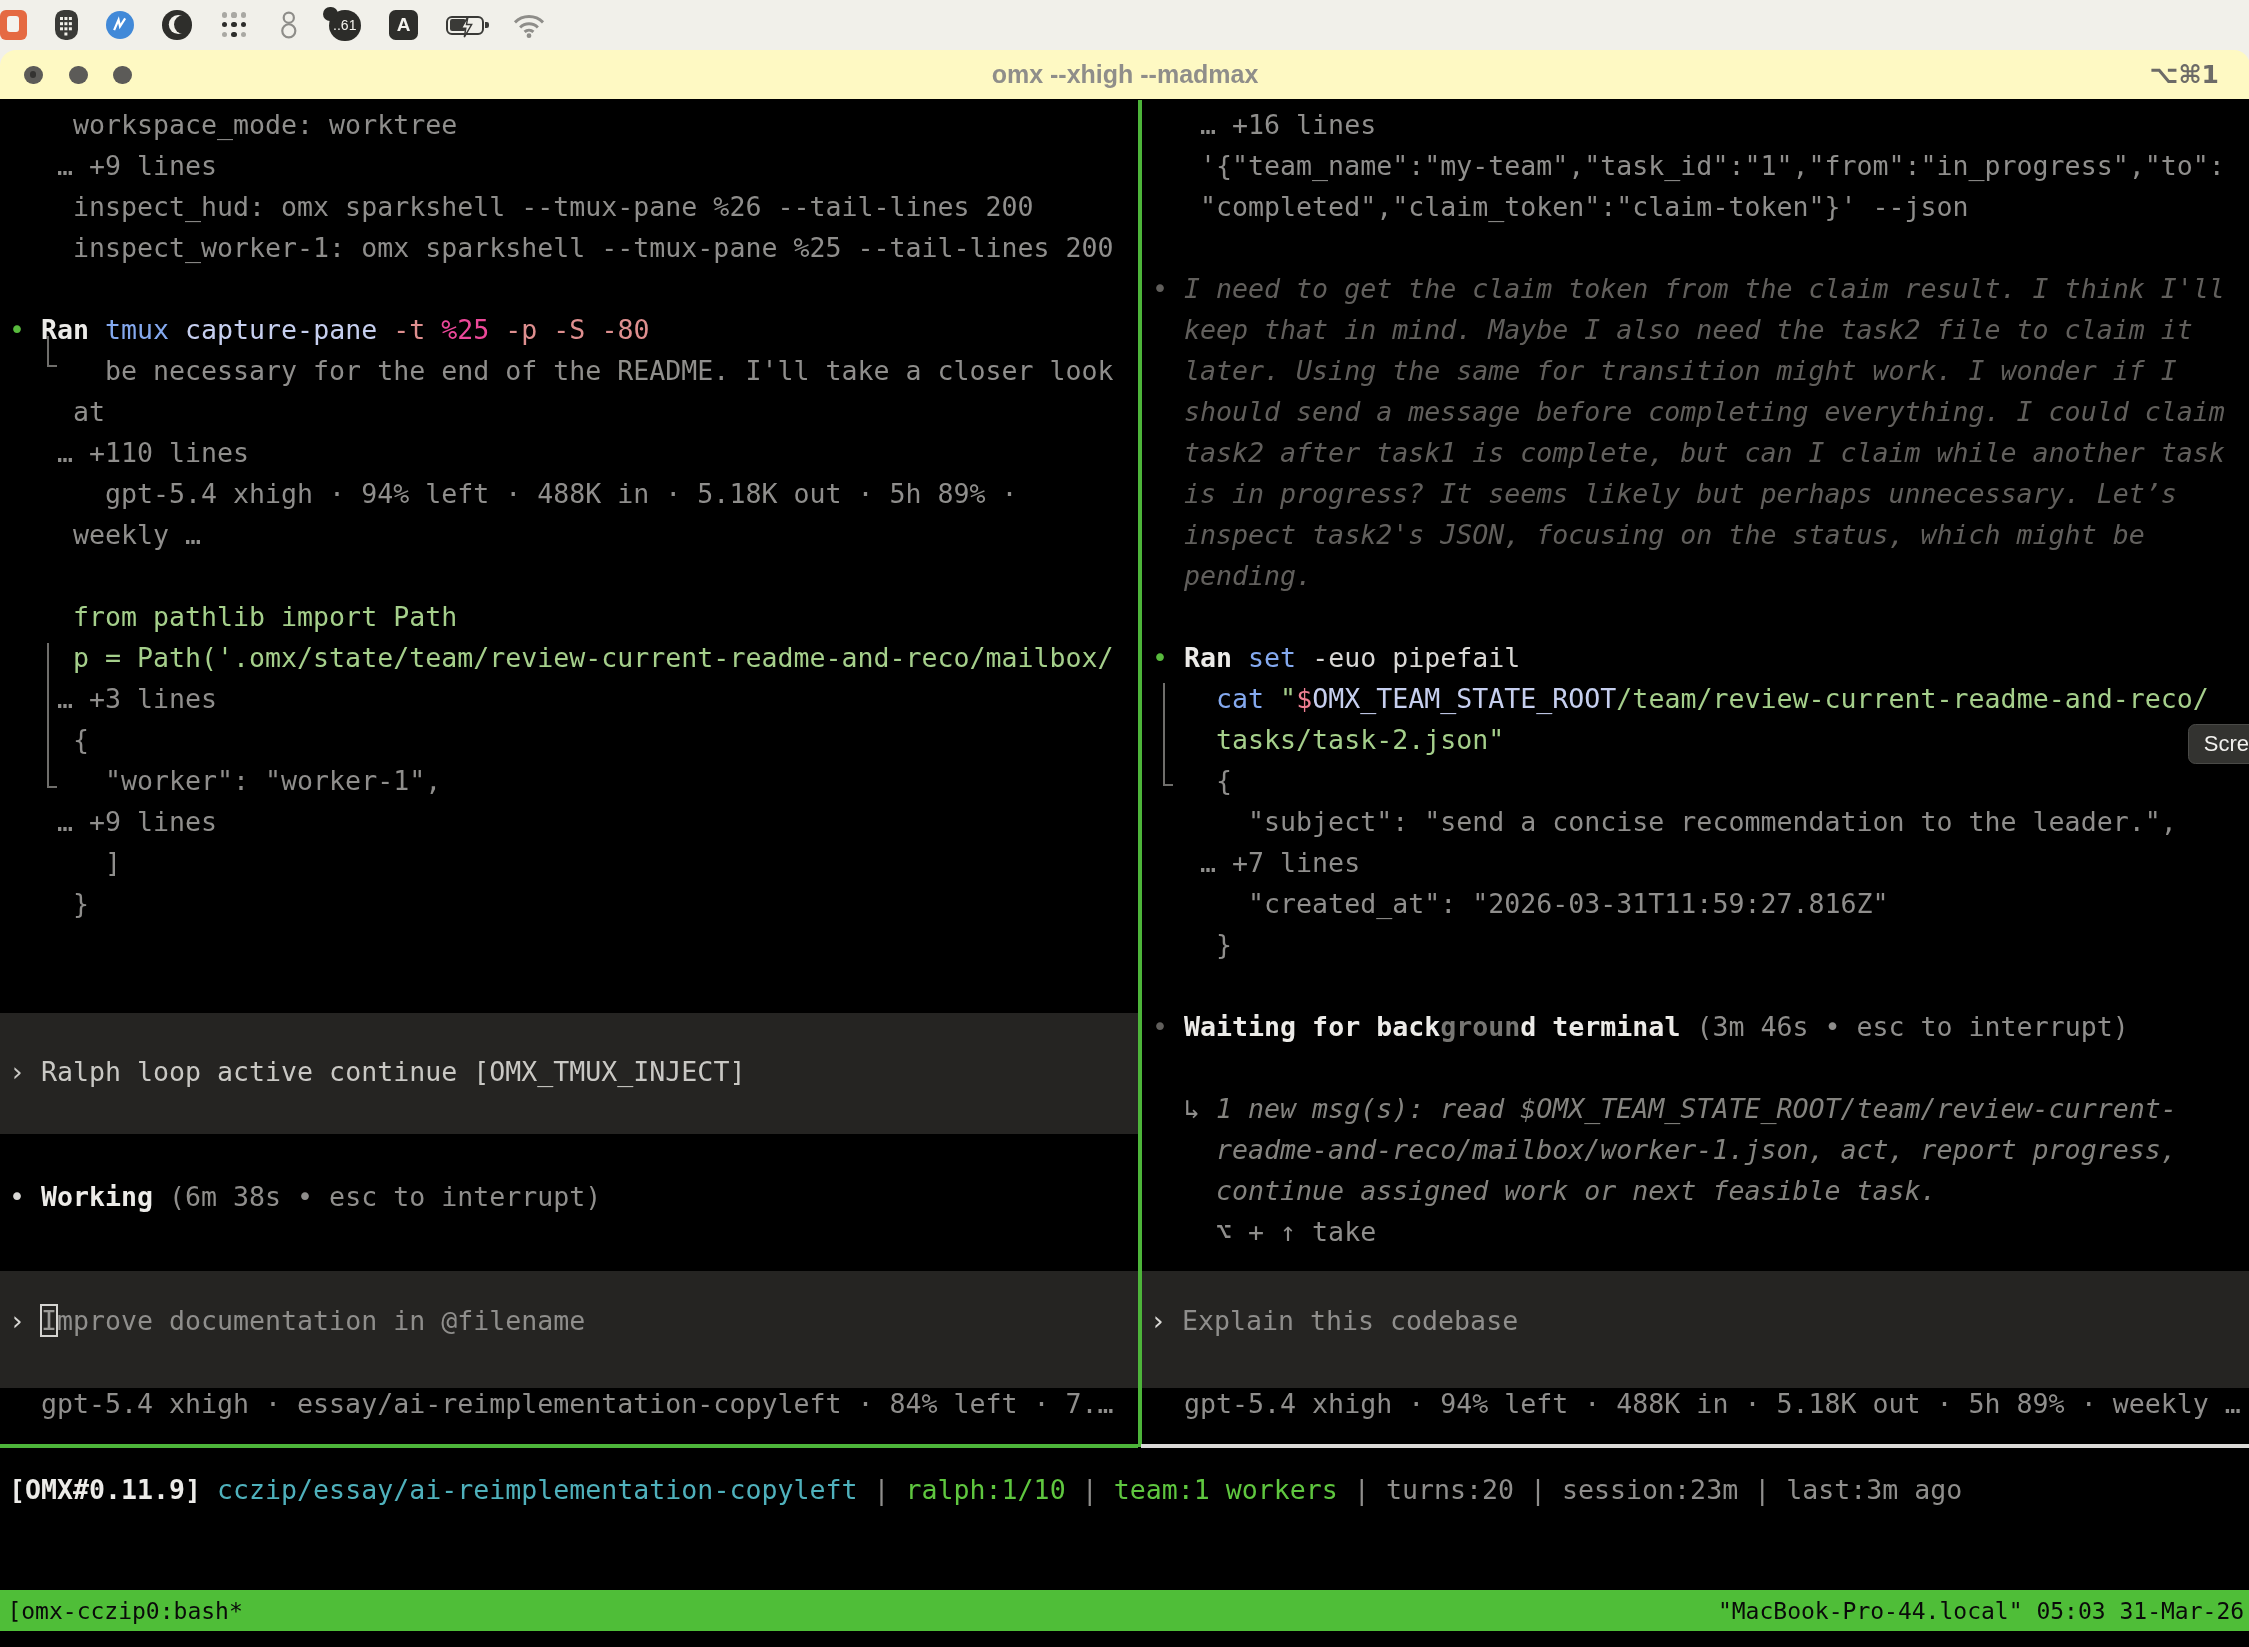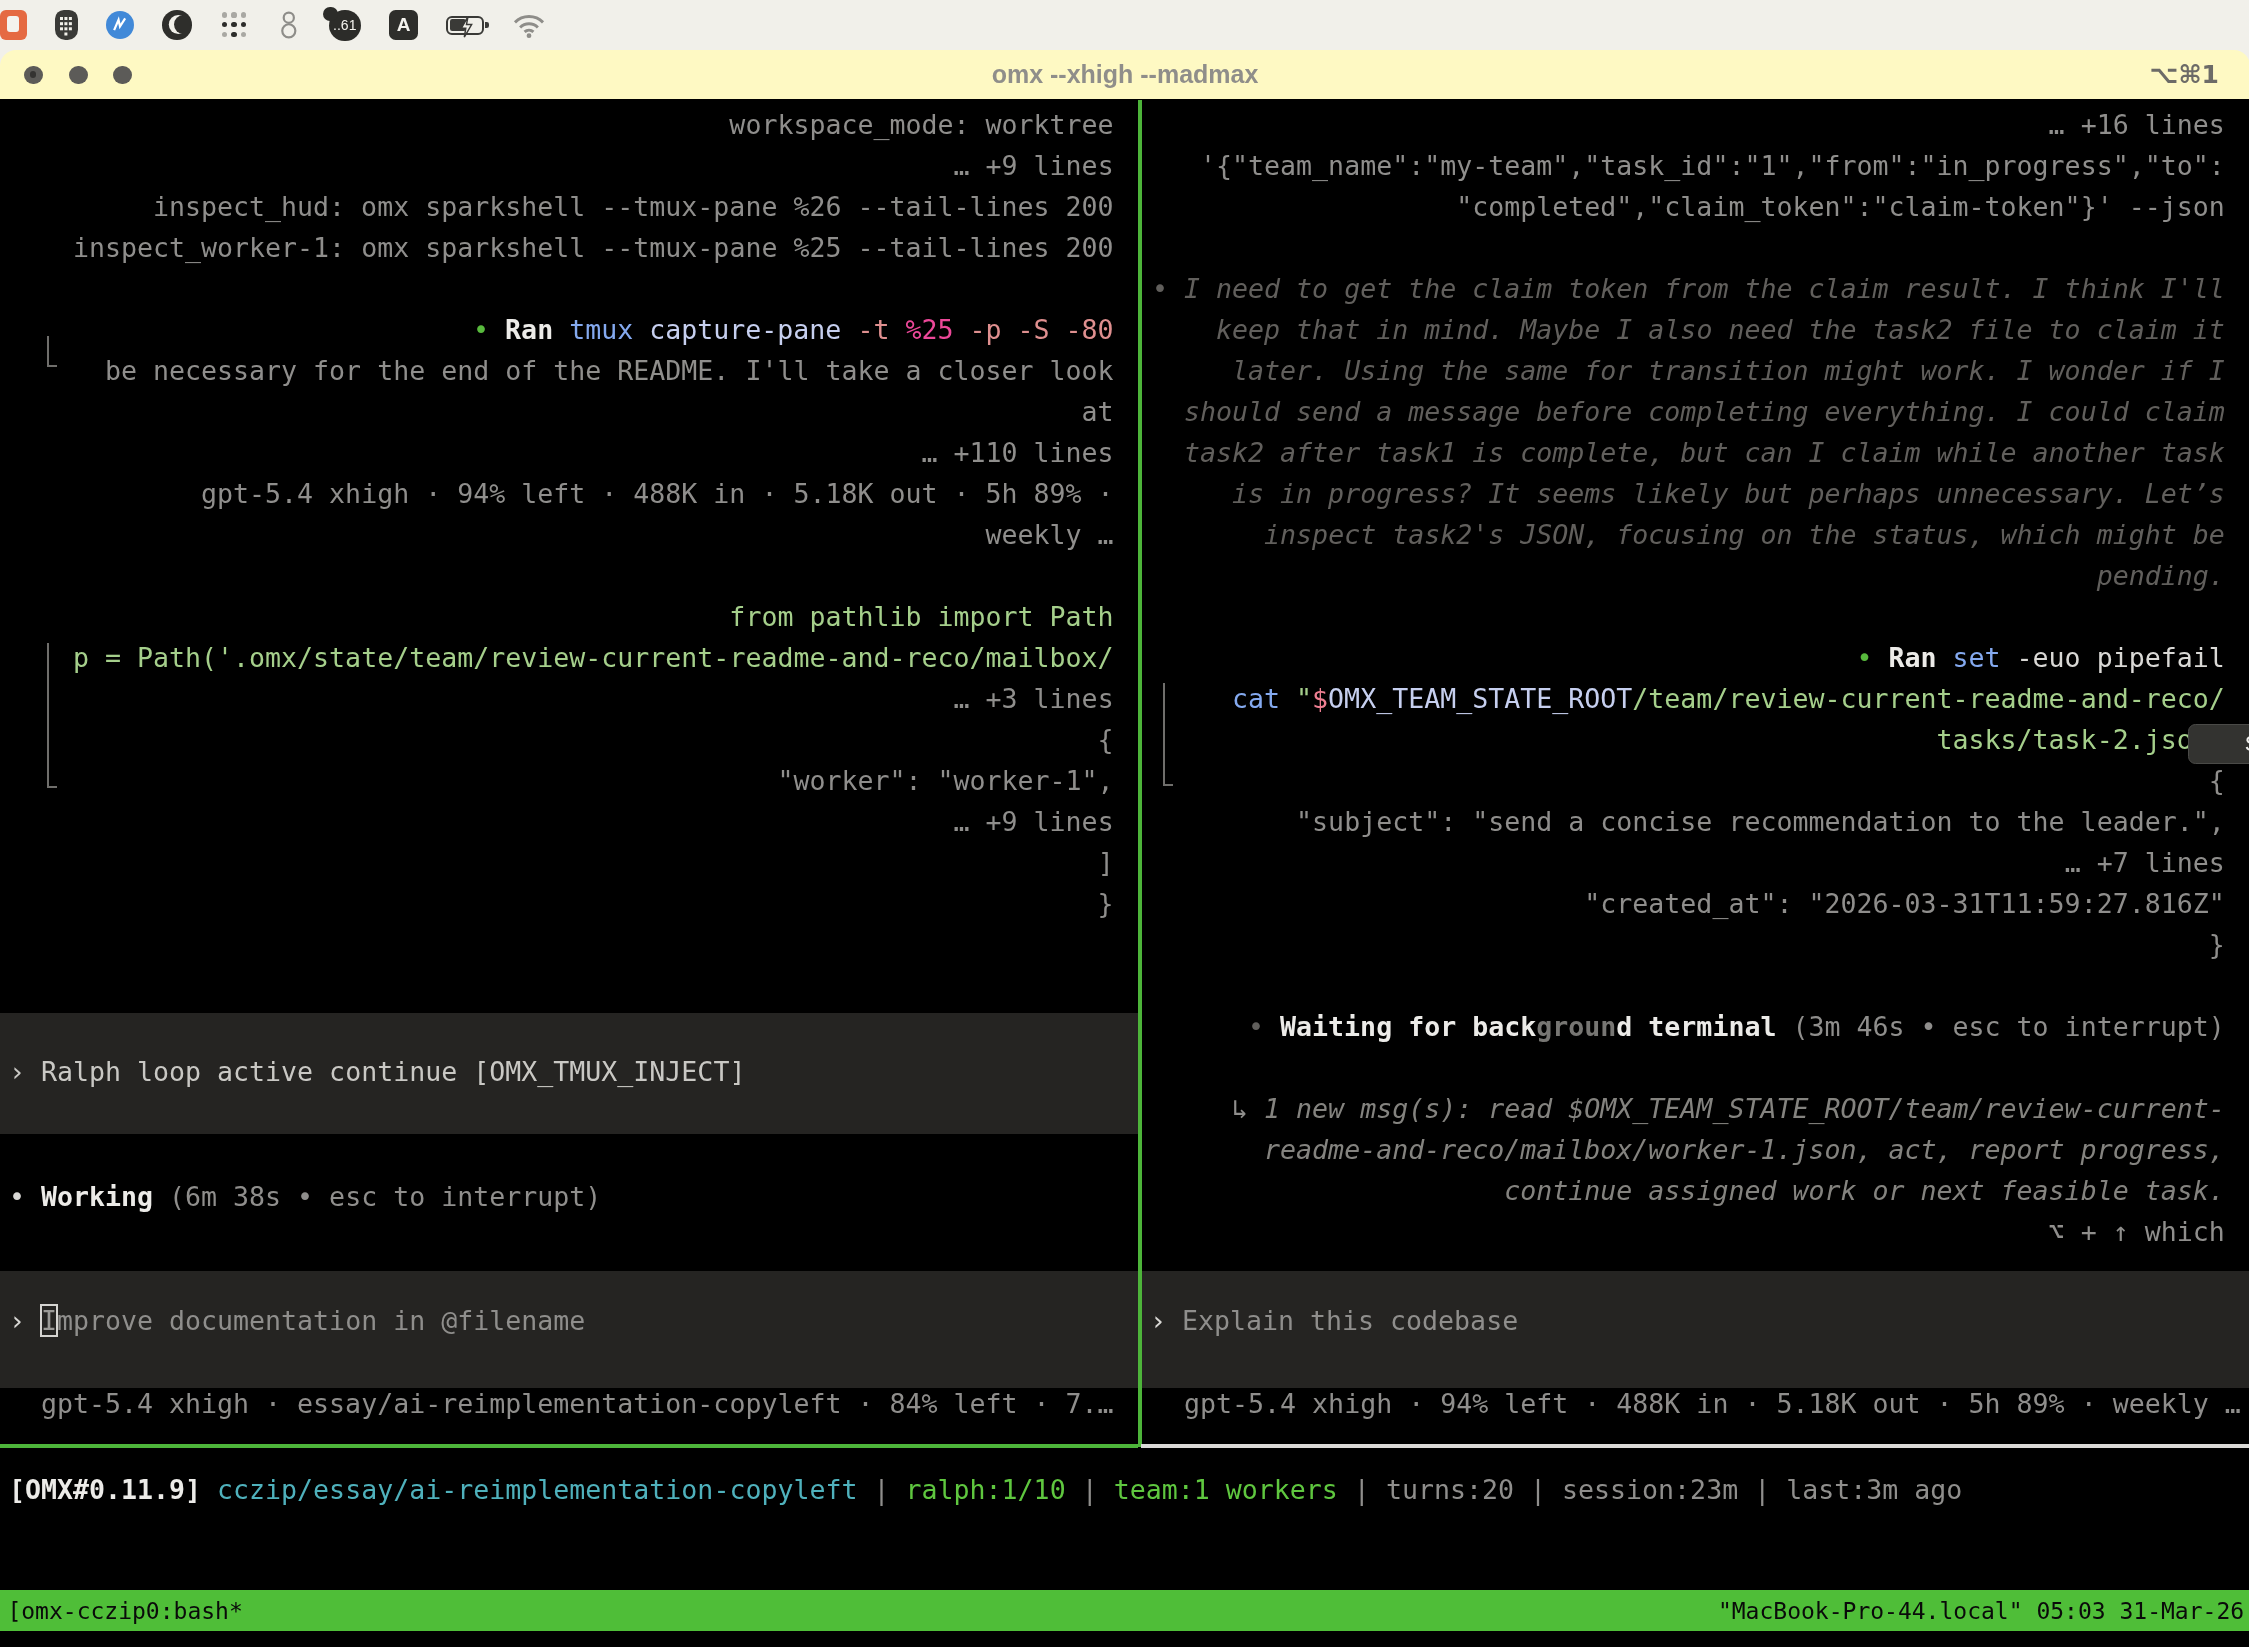--- a/index.html
+++ b/index.html
@@ -49,21 +49,21 @@
   .titlebar { width:100%; height:100%; background:#fef9c3; border-radius:16px 16px 0 0; position:relative; }
   .tl { position:absolute; top:15.5px; width:18.5px; height:18.5px; border-radius:50%; background:#5c5b58; }
   .tl.t1 { left:24px; } .tl.t2 { left:69px; } .tl.t3 { left:113px; }
   .tl.t1::after { content:""; position:absolute; left:5.9px; top:5.9px; width:6.6px; height:6.6px; border-radius:50%; background:#343331; }
   .win-title { position:absolute; left:0; right:0; top:0; height:49px; line-height:49px; text-align:center;
                font-family:"Liberation Sans",sans-serif; font-weight:bold; font-size:25px; color:#8f8e8a; }
   .win-shortcut { position:absolute; right:31px; top:0; height:49px; line-height:49px;
                font-family:"DejaVu Sans",sans-serif; font-weight:bold; font-size:25px; color:#6c6b67; }
 
   
-  .term { position:absolute; top:100px; left:0; width:2250px; height:1548px; background:#000;text-align:right; }
+  .term { position:absolute; top:100px; left:0; width:2250px; height:1548px; background:#000; }
   .pane-block { position:absolute; font-family:"DejaVu Sans Mono",monospace; font-size:26.6px; color:#8f8e8c; }
   .row { height:41px; line-height:41px; white-space:pre; }
 
   .c-g   { color:#8f8e8c; }
   .c-w   { color:#d9d8d5; }
   .c-bw  { color:#ecebe8; font-weight:bold; }
   .c-bg  { color:#777673; font-weight:bold; }
   .c-dim { color:#615f5c; font-style:italic; }
   .c-dimb{ color:#615f5c; }
   .c-it  { color:#84837f; font-style:italic; }
@@ -243,21 +243,21 @@
         <div class="row"><span class="c-g">      "subject": "send a concise recommendation to the leader.",</span></div>
         <div class="row"><span class="c-g">   … +7 lines</span></div>
         <div class="row"><span class="c-g">      "created_at": "2026-03-31T11:59:27.816Z"</span></div>
         <div class="row"><span class="c-g">    }</span></div>
         <div class="row"></div>
         <div class="row"><span class="c-dimb">• </span><span class="c-bw">Waiting for back</span><span class="c-bg">groun</span><span class="c-bw">d terminal</span><span class="c-g"> (3m 46s • esc to interrupt)</span></div>
         <div class="row"></div>
         <div class="row"><span class="c-g">  ↳ </span><span class="c-it">1 new msg(s): read $OMX_TEAM_STATE_ROOT/team/review-current-</span></div>
         <div class="row"><span class="c-it">    readme-and-reco/mailbox/worker-1.json, act, report progress,</span></div>
         <div class="row"><span class="c-it">    continue assigned work or next feasible task.</span></div>
-        <div class="row"><span class="c-g">    ⌥ + ↑ which</span></div>
+        <div class="row"><span class="c-g">    ⌥ + ↑ take</span></div>
       </div>
     <div class="guide" style="left:1163px; top:583px; width:10.3px; height:103px;"></div>
 
     <div class="band" style="left:1141px; top:1171px; width:1109px; height:117px;">
       <div class="pane-block" style="left:8.9px; top:29px;">
           <div class="row"><span class="c-w">› </span><span class="c-g">Explain this codebase</span></div>
         </div>
     </div>
 
     <div class="pane-block" style="left:1152px; top:1283px;">

